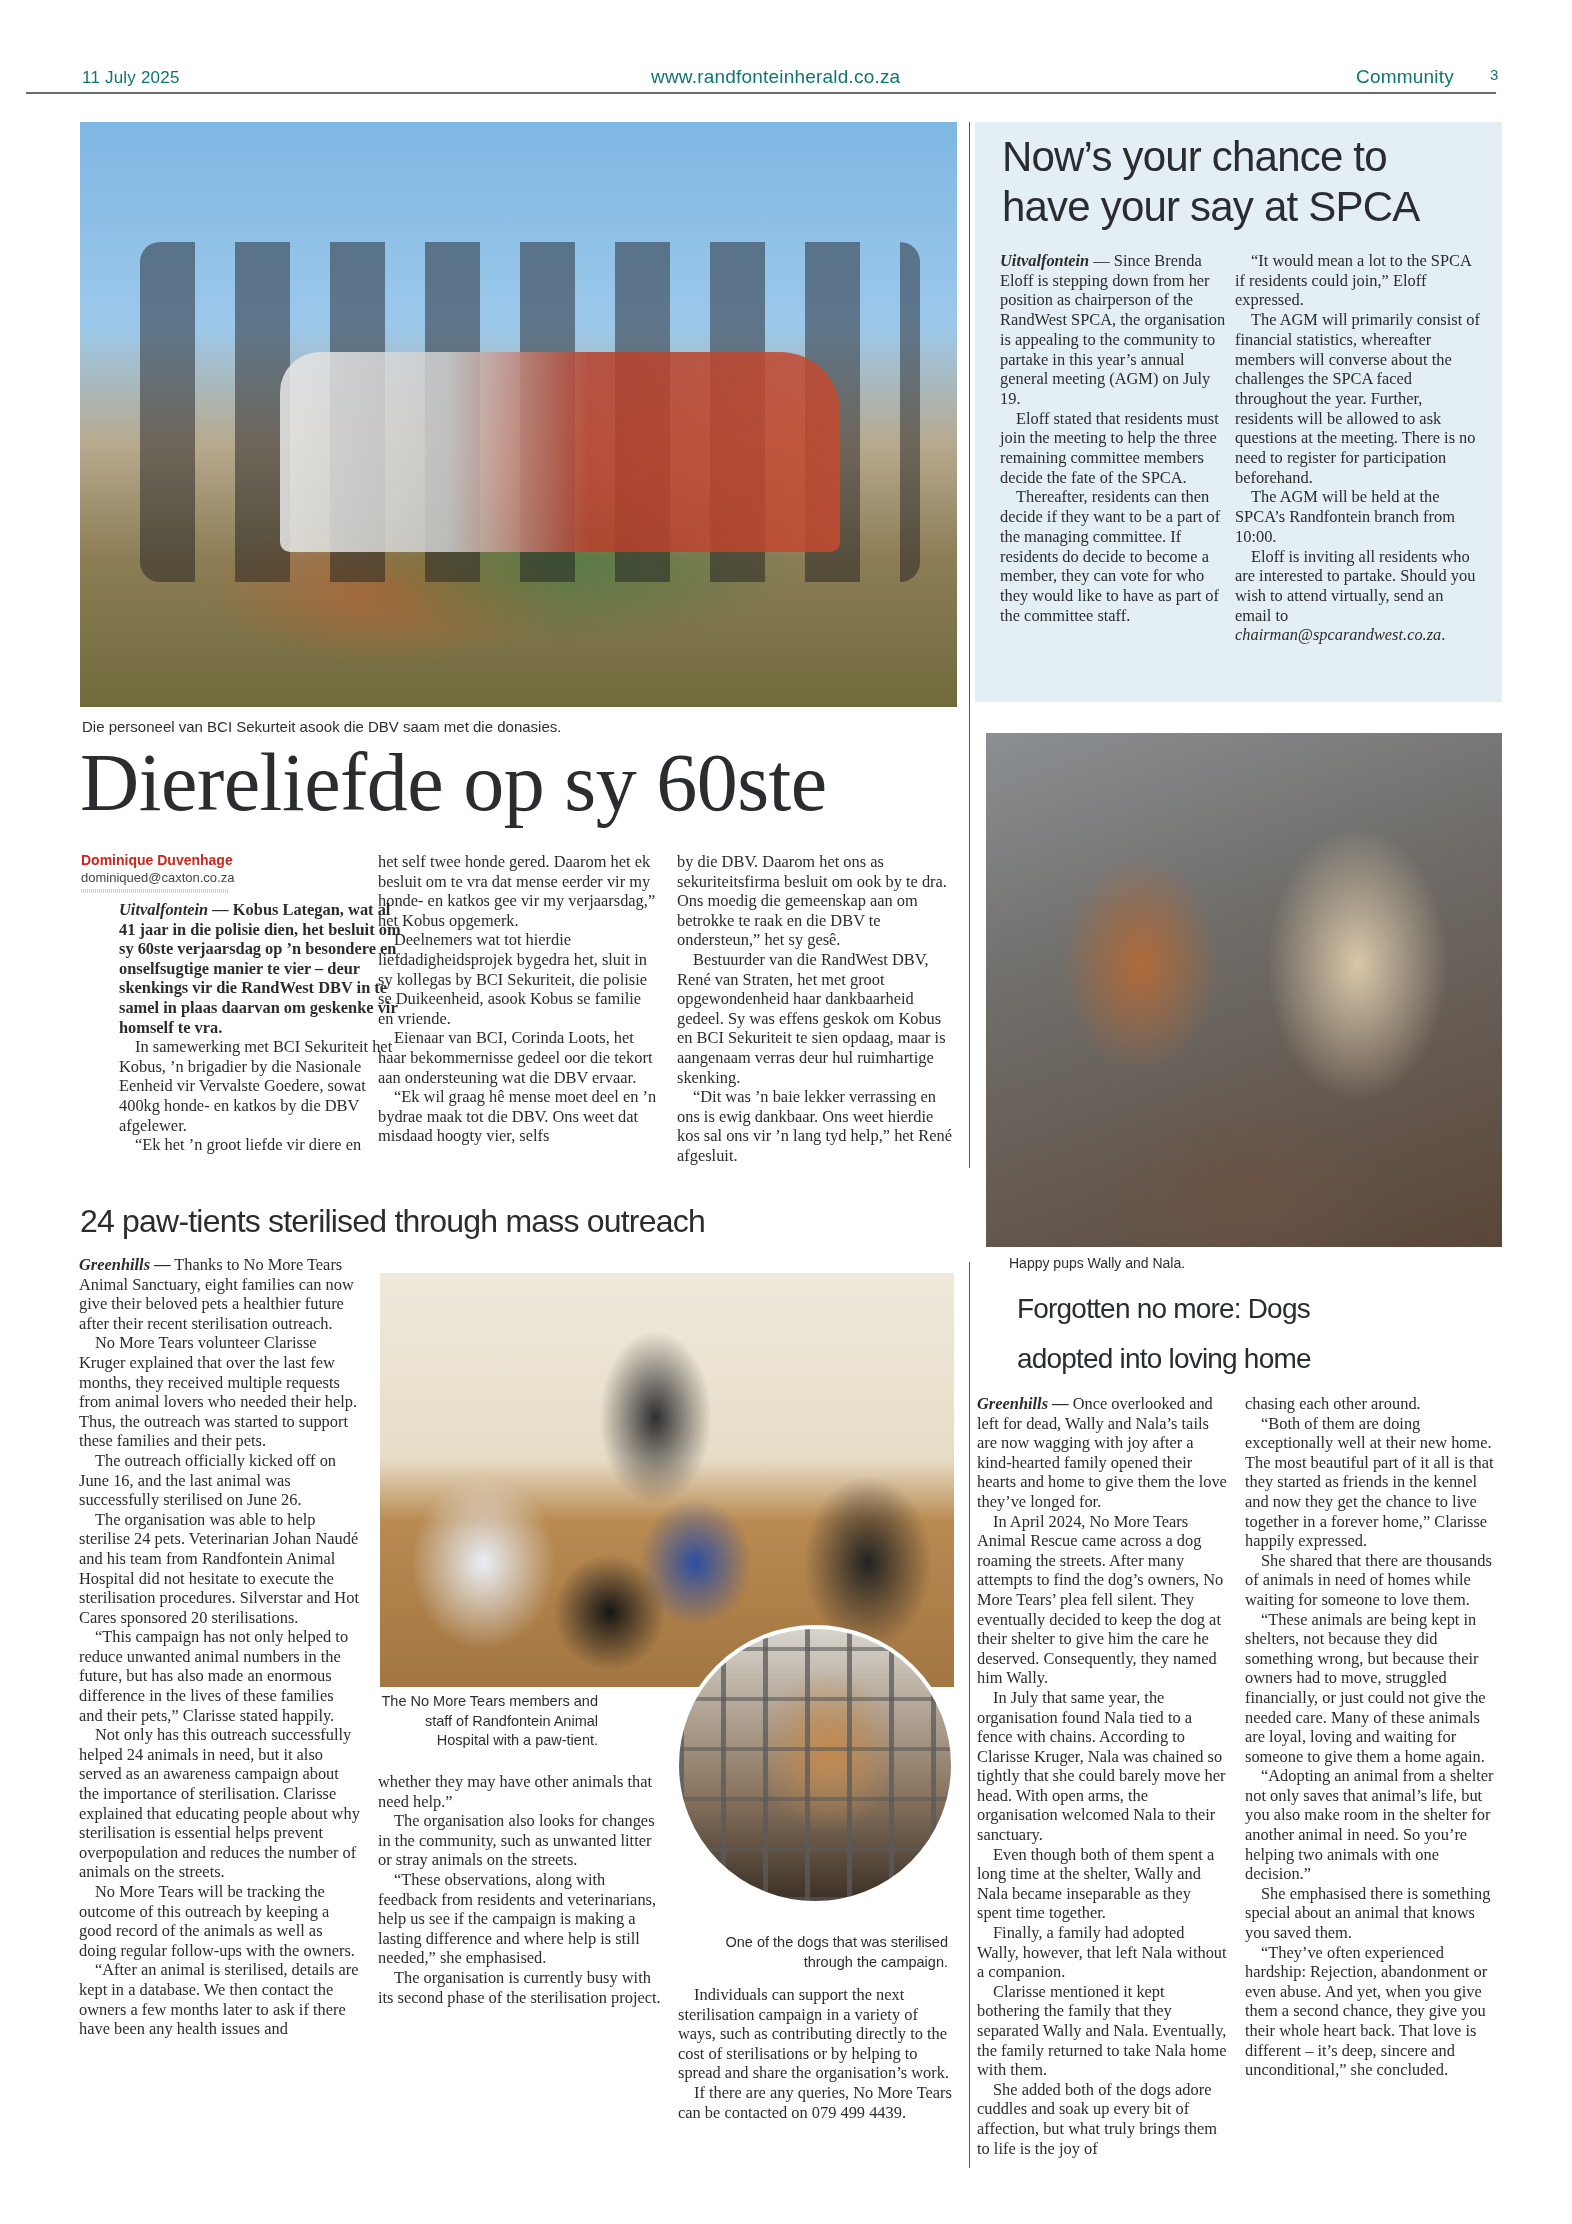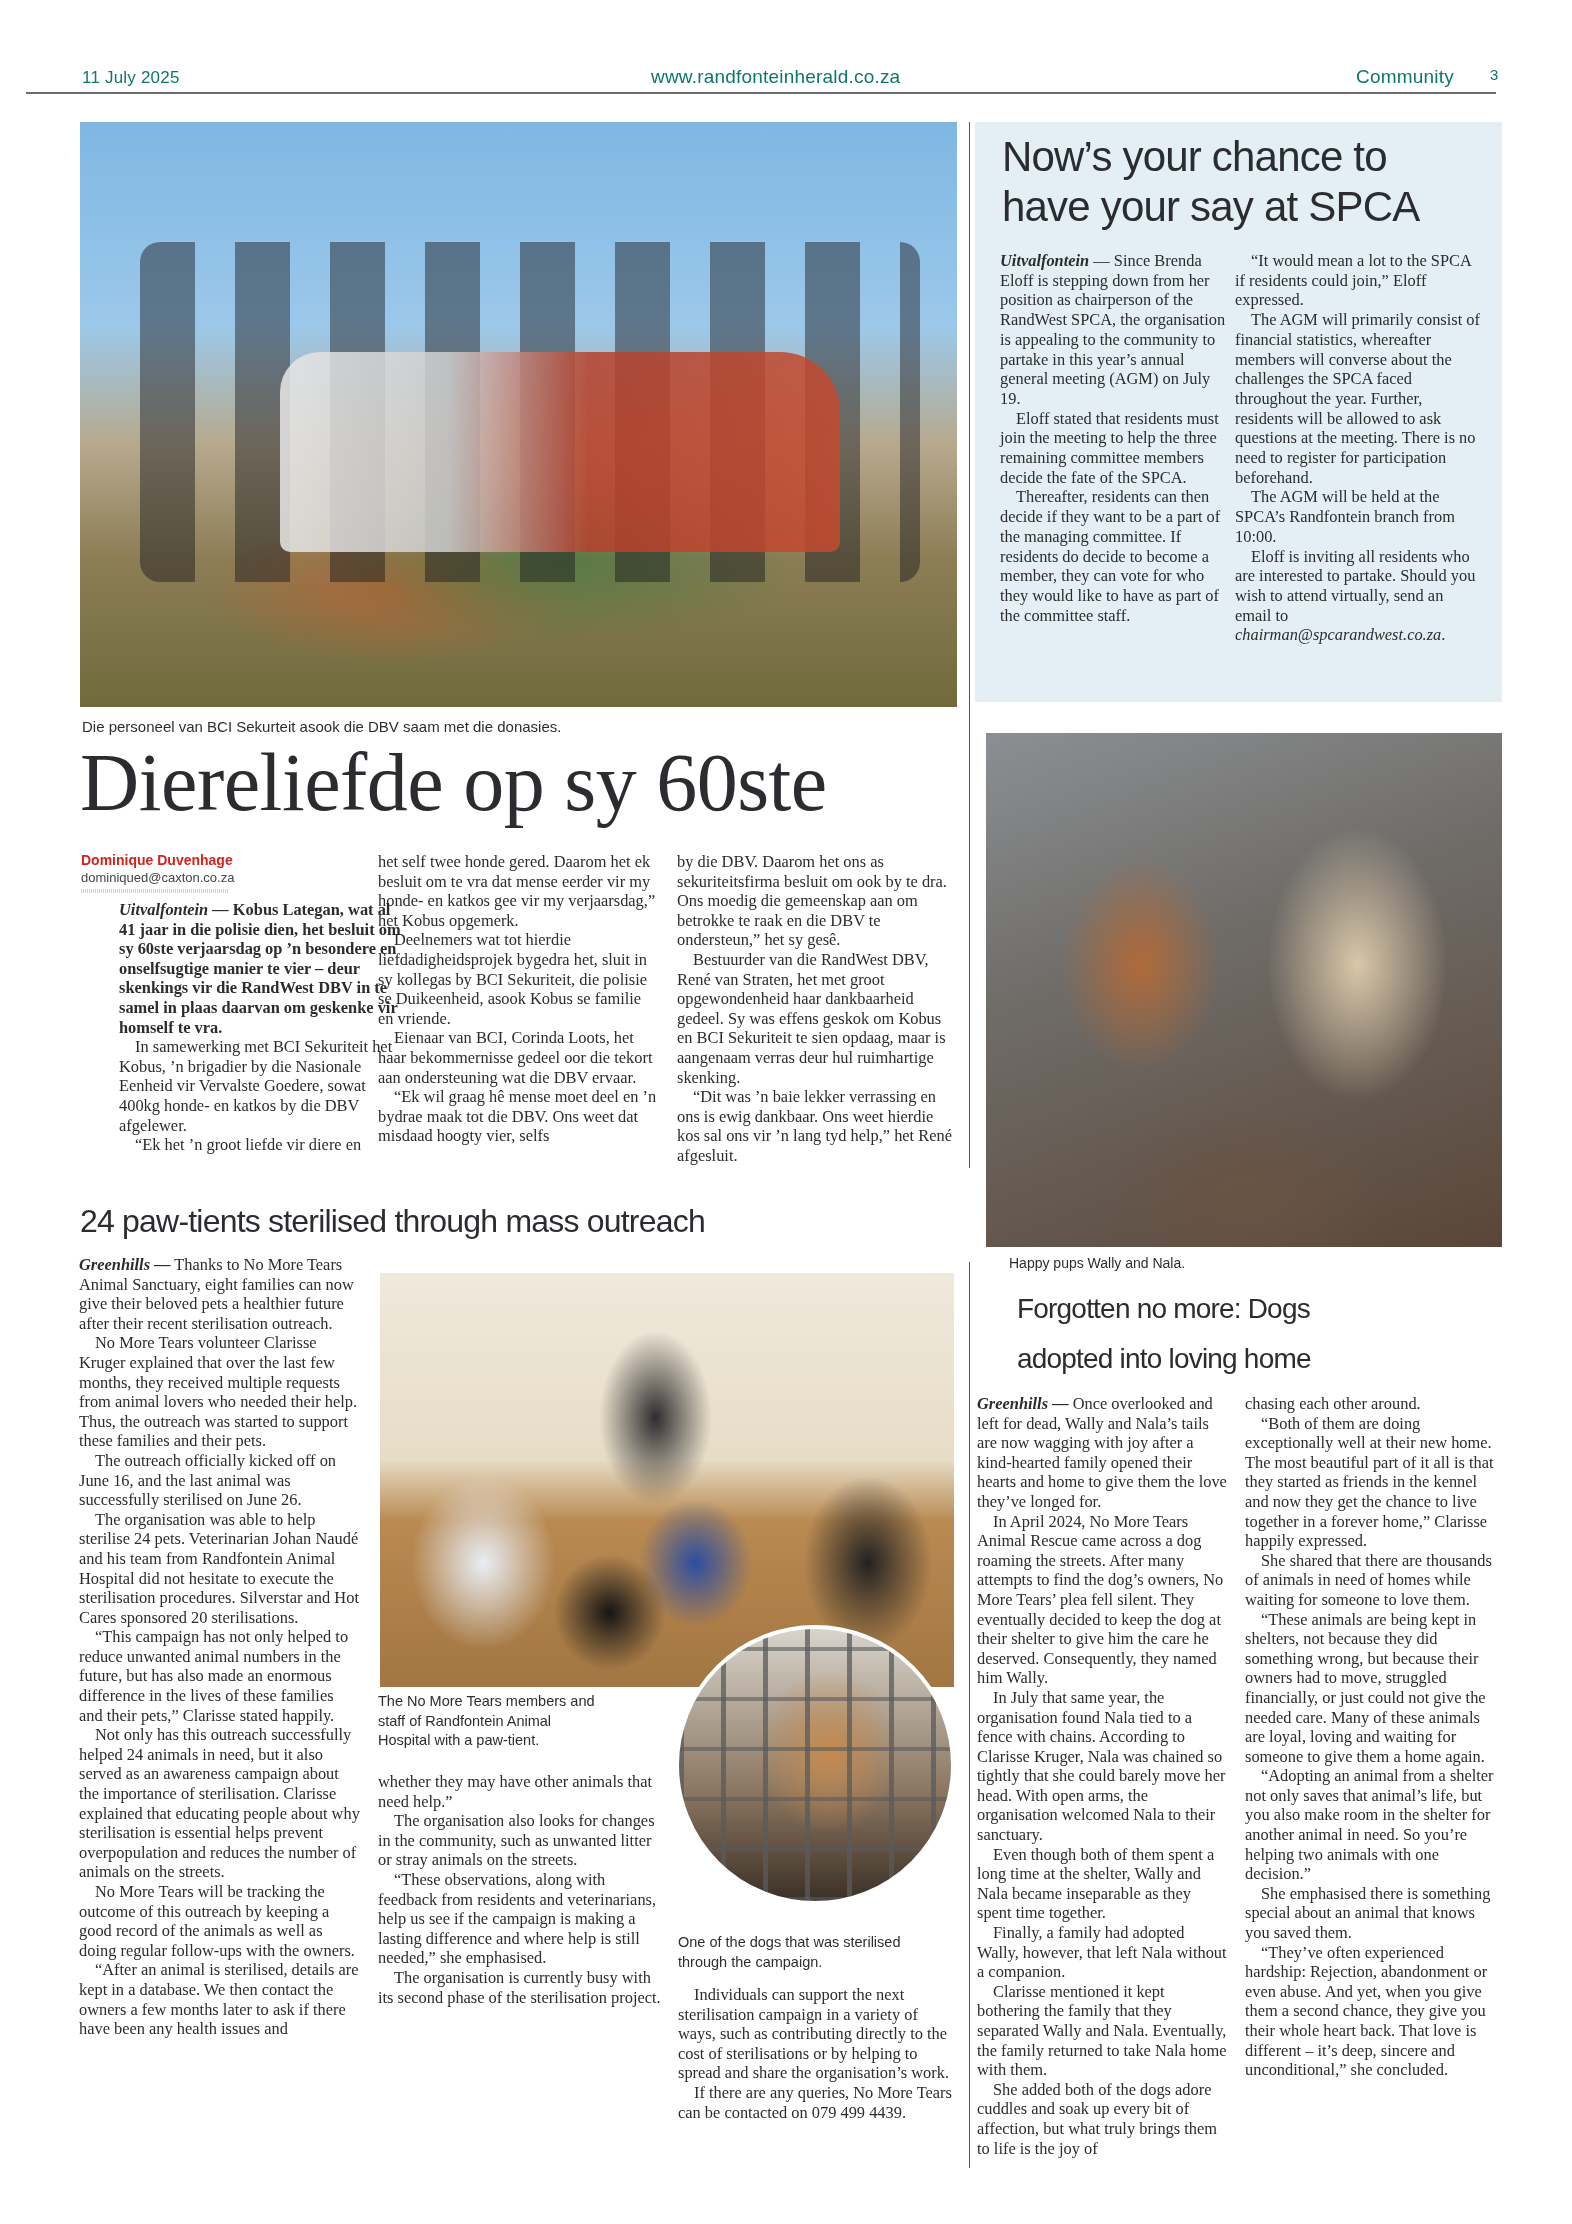--- a/index.html
+++ b/index.html
@@ -48,21 +48,21 @@
     left: 675px; top: 1625px; width: 280px; height: 280px; border-radius: 50%;
     border: 4px solid #fff;
     background:
       repeating-linear-gradient(90deg, rgba(90,90,90,0.75) 0 5px, transparent 5px 42px),
       repeating-linear-gradient(0deg, rgba(90,90,90,0.6) 0 4px, transparent 4px 50px),
       radial-gradient(ellipse 35% 40% at 55% 45%, #c48a4f, transparent 75%),
       linear-gradient(180deg, #d8d4cc 0%, #8a7560 60%, #3b3026 100%);
   }
 
   
-  .caption { font-family: "Liberation Sans", sans-serif; font-size: 15px; color: #2e2e2e; line-height: 20px; }
+  .caption { font-family: "Liberation Sans", sans-serif; font-size: 15px; color: #2e2e2e; line-height: 20px; text-align: right; }
 
   
   .h-serif-big { font-family: "Liberation Serif", serif; font-size: 82px; line-height: 90px; color: #2b2c30; letter-spacing: -0.5px; white-space: nowrap; }
   .h-sans { font-family: "Liberation Sans", sans-serif; color: #2b2c30; letter-spacing: -0.8px; }
 
   
   .byline-name { font-family: "Liberation Sans", sans-serif; font-weight: bold; font-size: 14px; color: #d0241c; }
   .byline-email { font-family: "Liberation Sans", sans-serif; font-size: 13px; color: #444; }
   .byline-rule { height: 4px; background: repeating-linear-gradient(90deg, #cfcfcf 0 1px, transparent 1px 2px); }
 

